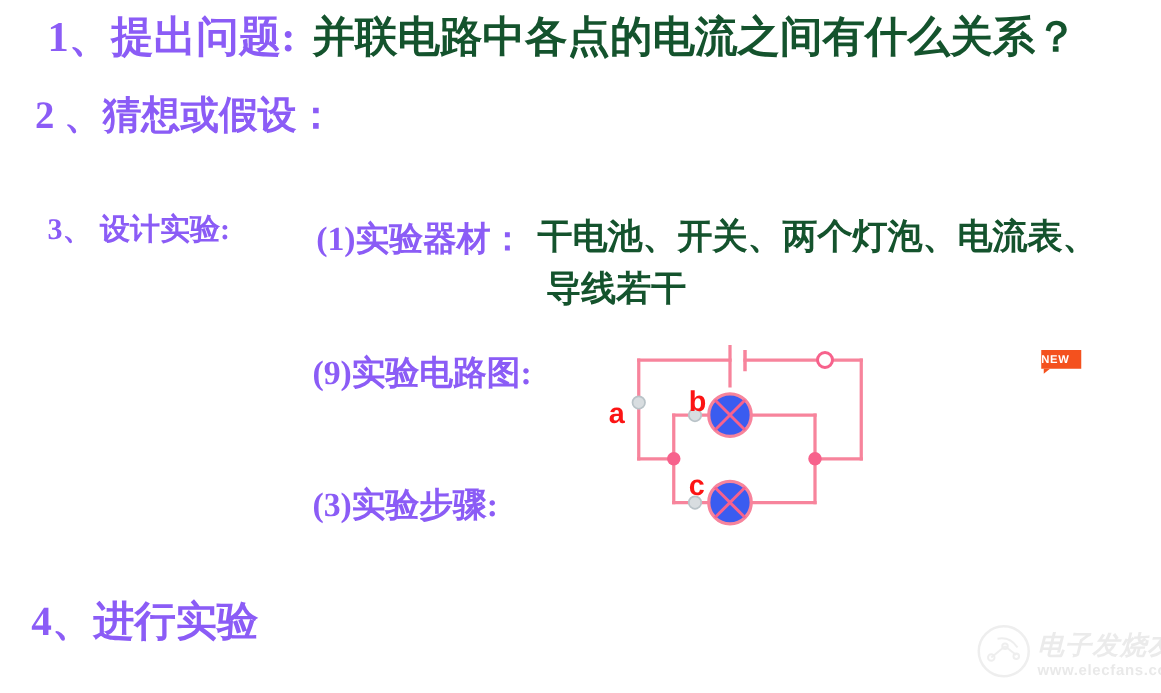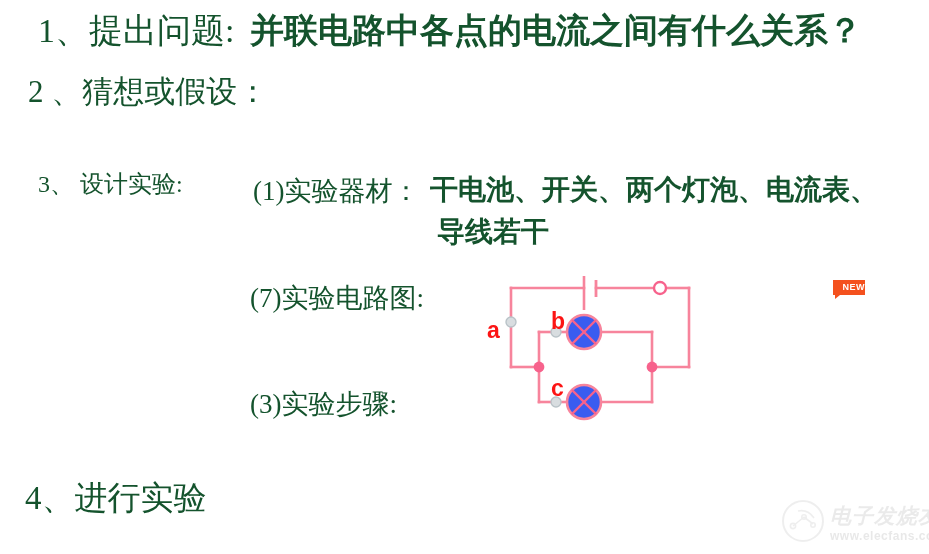--- a/index.html
+++ b/index.html
@@ -16,22 +16,22 @@
     height: 554px;
     background: #ffffff;
     overflow: hidden;
   }
   .txt {
     position: absolute;
     white-space: pre;
     line-height: 1.0;
   }
   .blue {
-    color: #14532d;
-    font-weight: normal;
+    color: #8b5cf6;
+    font-weight: bold;
   }
   .red {
     color: #14532d;
     font-weight: bold;
   }
   
   #q-head    { left: 38px;  top: 14px;  font-size: 34px; letter-spacing: 0px; }
   #q-body    { left: 250px; top: 14px;  font-size: 34px; }
   
   #g-head    { left: 28px;  top: 76px;  font-size: 31px; }
@@ -76,21 +76,21 @@
     left: 833px;
     top: 280px;
     width: 32px;
     height: 15px;
     background: #f4511e;
     color: #ffffff;
     font-family: "Liberation Sans", sans-serif;
     font-size: 9px;
     font-weight: bold;
     letter-spacing: 0.5px;
-    text-align: right;
+    text-align: left;
     line-height: 15px;
   }
   #new-badge::after {
     content: "";
     position: absolute;
     left: 2px;
     bottom: -4px;
     width: 0; height: 0;
     border-left: 5px solid #f4511e;
     border-bottom: 4px solid transparent;
@@ -142,21 +142,21 @@
 
   <div class="txt blue" id="q-head">1、提出问题:</div>
   <div class="txt red" id="q-body">并联电路中各点的电流之间有什么关系？</div>
 
   <div class="txt blue" id="g-head">2 、猜想或假设：</div>
 
   <div class="txt blue" id="d-head">3、 设计实验:</div>
   <div class="txt blue" id="d-sub1">(1)实验器材：</div>
   <div class="txt red" id="d-body2">导线若干</div>
   <div class="txt red" id="d-body1">干电池、开关、两个灯泡、电流表、</div>
-  <div class="txt blue" id="d-sub2">(7)实验电路图:</div>
+  <div class="txt blue" id="d-sub2">(9)实验电路图:</div>
   <div class="txt blue" id="d-sub3">(3)实验步骤:</div>
 
   <div id="circuit">
     <svg width="210" height="150" viewBox="0 0 210 150">
       <g fill="none" stroke="#f7849c" stroke-width="2.6" stroke-linecap="square">
 
         <path d="M 15 46 L 15 12"></path>
         <path d="M 15 12 L 88 12"></path>
 
         <path d="M 100 12 L 157 12"></path>

